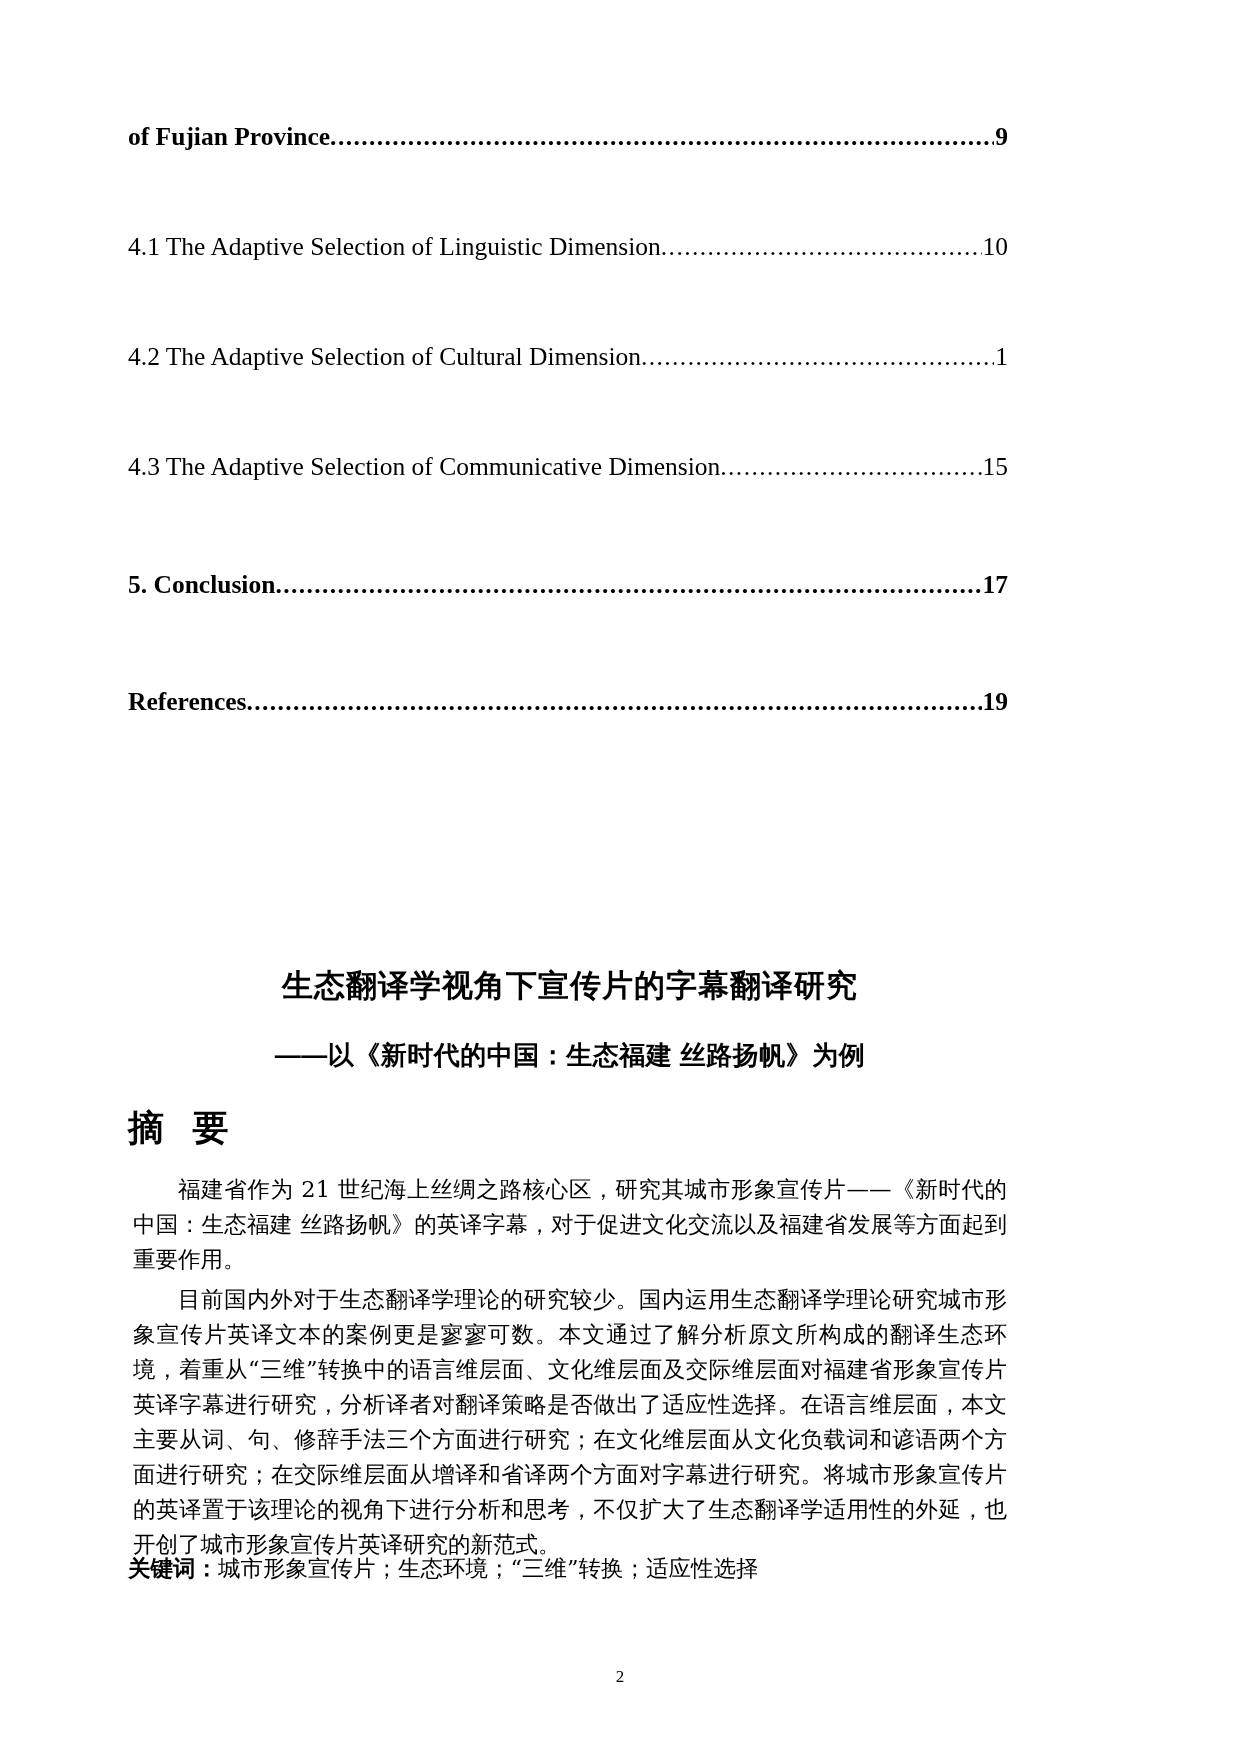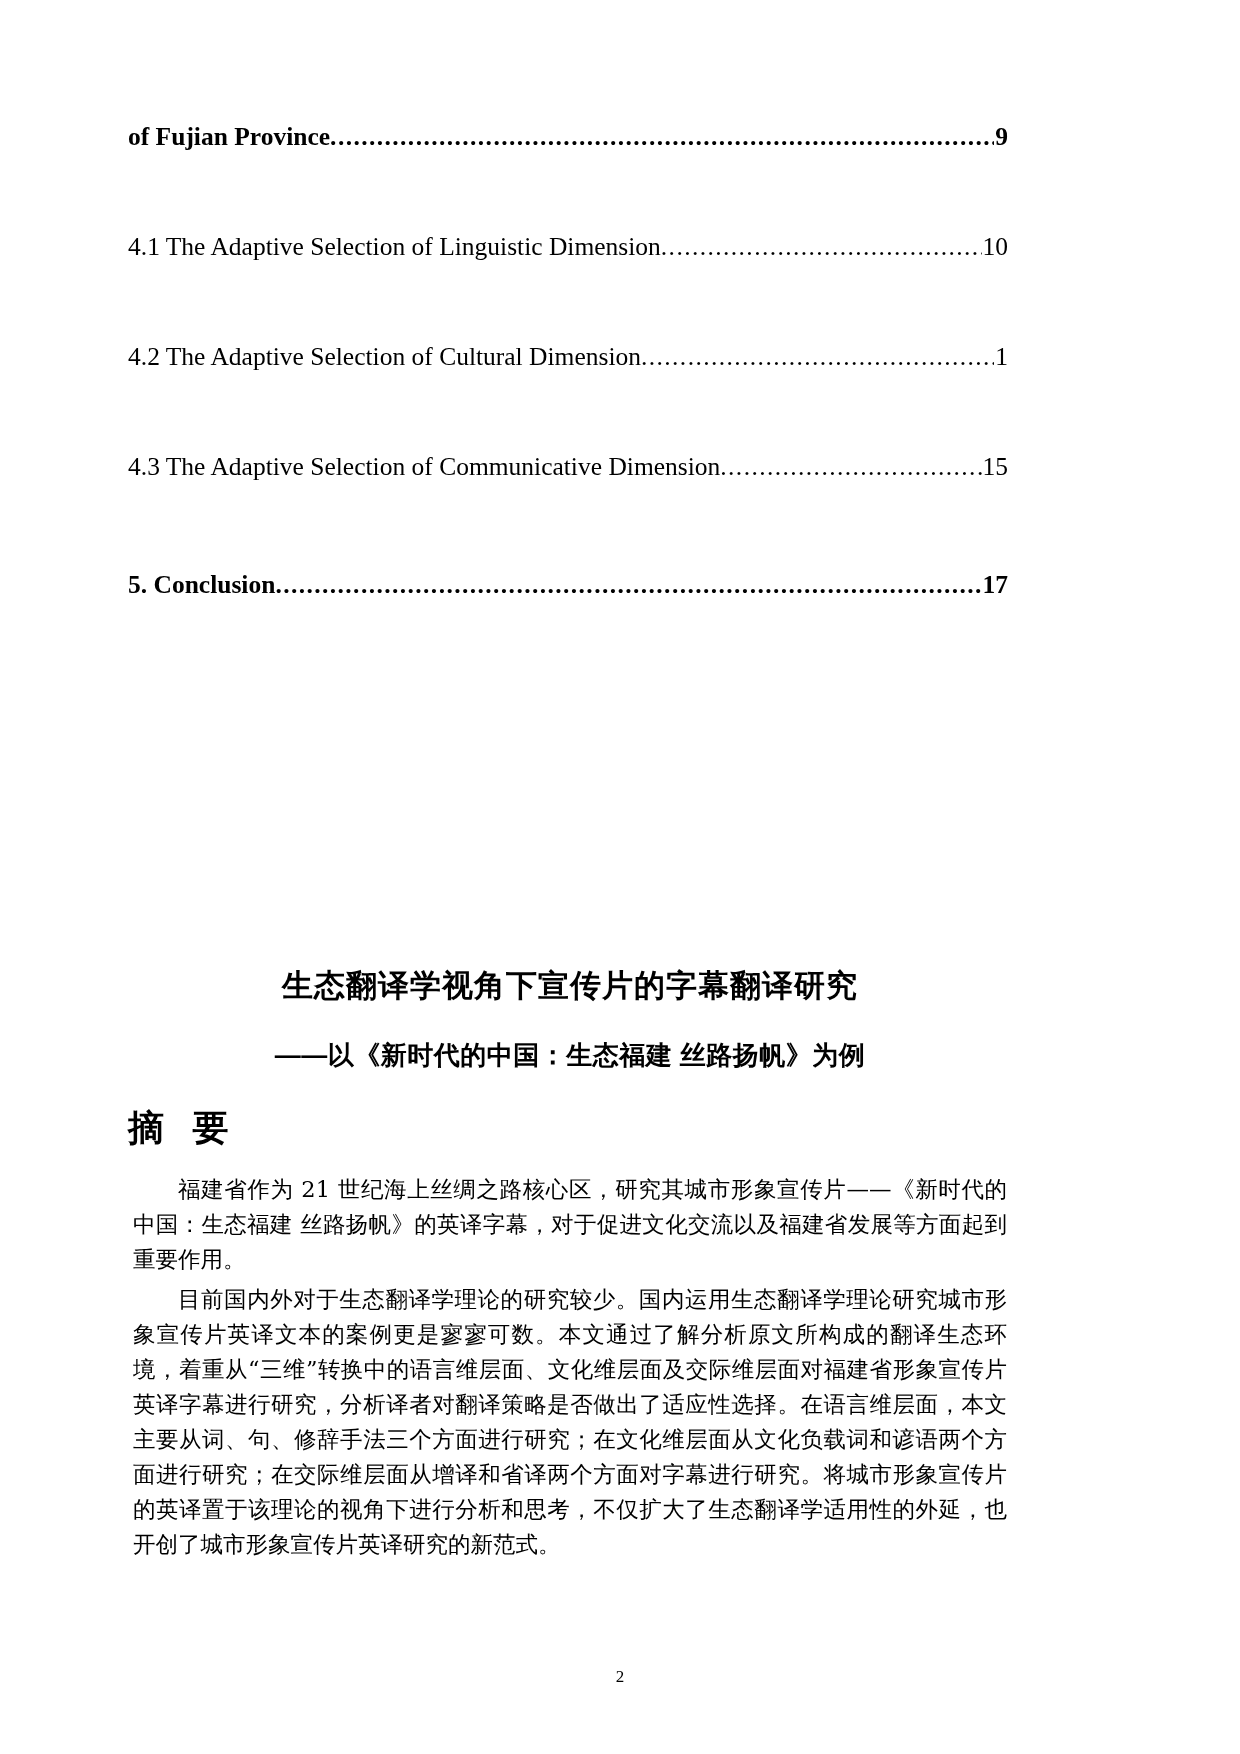--- a/index.html
+++ b/index.html
@@ -181,31 +181,39 @@
       <span class="toc-leader"></span>
       <span class="toc-page">15</span>
     </div>
 
     <div class="toc-entry bold gap-xl">
       <span class="toc-text">5. Conclusion</span>
       <span class="toc-leader"></span>
       <span class="toc-page">17</span>
     </div>
 
+    <div class="toc-entry bold">
+      <span class="toc-text">References</span>
+      <span class="toc-leader"></span>
+      <span class="toc-page">19</span>
+    </div>
 
   </div>
 
   <div class="cn-title-block">
     <div class="cn-title-main">生态翻译学视角下宣传片的字幕翻译研究</div>
     <div class="cn-title-sub">——以《新时代的中国：生态福建 丝路扬帆》为例</div>
   </div>
 
   <div class="abstract-heading">摘 要</div>
 
   <div class="abstract-body">
     <p>福建省作为 21 世纪海上丝绸之路核心区，研究其城市形象宣传片——《新时代的中国：生态福建 丝路扬帆》的英译字幕，对于促进文化交流以及福建省发展等方面起到重要作用。</p>
     <p>目前国内外对于生态翻译学理论的研究较少。国内运用生态翻译学理论研究城市形象宣传片英译文本的案例更是寥寥可数。本文通过了解分析原文所构成的翻译生态环境，着重从“三维”转换中的语言维层面、文化维层面及交际维层面对福建省形象宣传片英译字幕进行研究，分析译者对翻译策略是否做出了适应性选择。在语言维层面，本文主要从词、句、修辞手法三个方面进行研究；在文化维层面从文化负载词和谚语两个方面进行研究；在交际维层面从增译和省译两个方面对字幕进行研究。将城市形象宣传片的英译置于该理论的视角下进行分析和思考，不仅扩大了生态翻译学适用性的外延，也开创了城市形象宣传片英译研究的新范式。</p>
   </div>
 
+  <div class="keywords">
+    <span class="kw-label">关键词：</span><span class="kw-value">城市形象宣传片；生态环境；“三维”转换；适应性选择</span>
+  </div>
 
   <div class="page-number">2</div>
 
 </div>
 
 </body></html>

